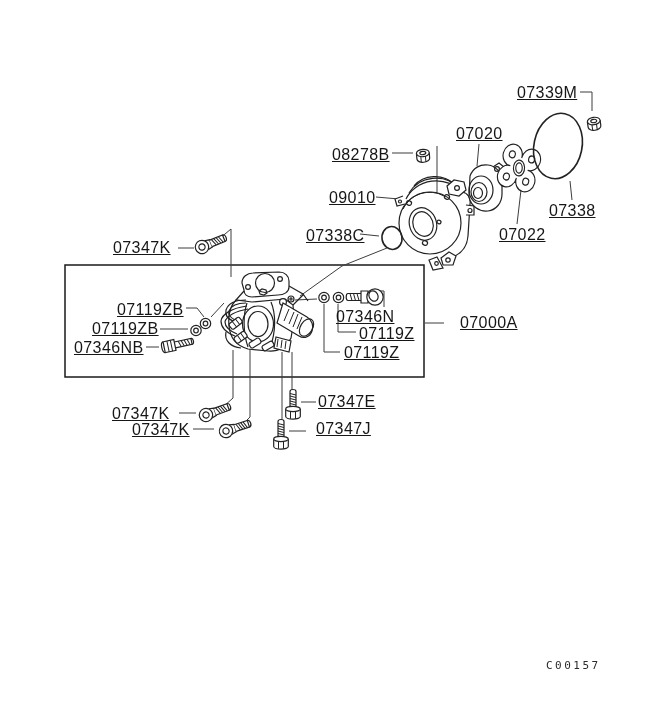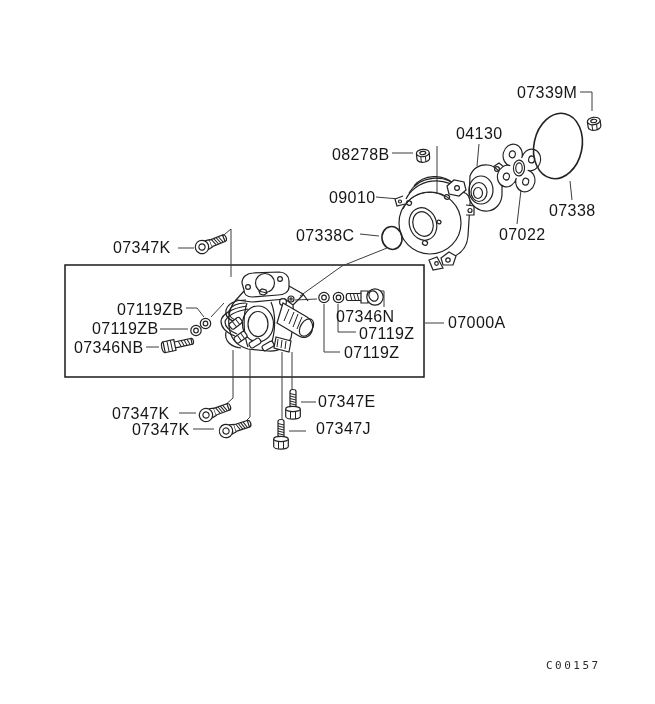--- a/index.html
+++ b/index.html
@@ -10,20 +10,21 @@
     overflow:hidden;
     font-family:"Liberation Sans",sans-serif;
   }
   #art{position:absolute;left:0;top:0;}
   .lbl{
     position:absolute;
     font:16px/17px "Liberation Sans",sans-serif;
     color:#161616;
     letter-spacing:.4px;
     white-space:nowrap;
+    text-decoration:underline;
   }
   .figcode{
     position:absolute;
     font:11px/12px "DejaVu Sans Mono",monospace;
     color:#2b2b2b;
     letter-spacing:2.5px;
     white-space:nowrap;
   }
 </style>
 </head>
@@ -230,33 +231,33 @@
       <ellipse cx="373.5" cy="296" rx="4.4" ry="5.4" transform="rotate(-28 373.5 296)"></ellipse>
     </g>
 
     <use href="#ring" transform="translate(205.5,323.5)"></use>
     <use href="#ring" transform="translate(196,330.5)"></use>
     <use href="#ring" transform="translate(324,297.5)"></use>
     <use href="#ring" transform="translate(338.5,297.5)"></use>
   </svg>
 
   <div class="lbl" style="left:517px;top:84px">07339M</div>
-  <div class="lbl" style="left:456px;top:125px">04130</div>
+  <div class="lbl" style="left:456px;top:125px">07020</div>
   <div class="lbl" style="left:332px;top:146px">08278B</div>
   <div class="lbl" style="left:329px;top:189px">09010</div>
   <div class="lbl" style="left:549px;top:202px">07338</div>
   <div class="lbl" style="left:499px;top:226px">07022</div>
-  <div class="lbl" style="left:296px;top:227px">07338C</div>
+  <div class="lbl" style="left:306px;top:227px">07338C</div>
   <div class="lbl" style="left:113px;top:239px">07347K</div>
   <div class="lbl" style="left:117px;top:301px">07119ZB</div>
   <div class="lbl" style="left:92px;top:320px">07119ZB</div>
   <div class="lbl" style="left:74px;top:339px">07346NB</div>
   <div class="lbl" style="left:336px;top:308px">07346N</div>
   <div class="lbl" style="left:359px;top:325px">07119Z</div>
   <div class="lbl" style="left:344px;top:344px">07119Z</div>
-  <div class="lbl" style="left:448px;top:314px">07000A</div>
+  <div class="lbl" style="left:460px;top:314px">07000A</div>
   <div class="lbl" style="left:112px;top:405px">07347K</div>
   <div class="lbl" style="left:132px;top:421px">07347K</div>
   <div class="lbl" style="left:318px;top:393px">07347E</div>
   <div class="lbl" style="left:316px;top:420px">07347J</div>
 
   <div class="figcode" style="left:546px;top:660px">C00157</div>
 </div>
 
 </body></html>

